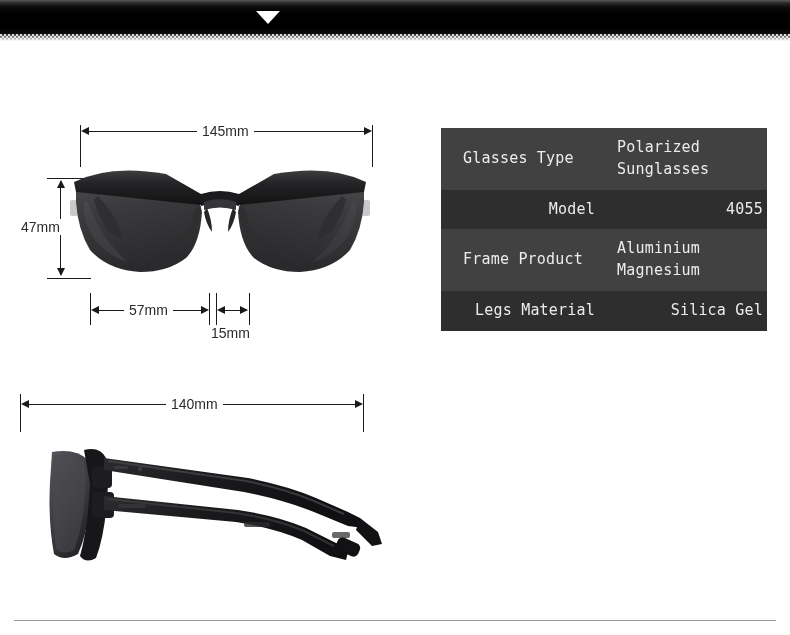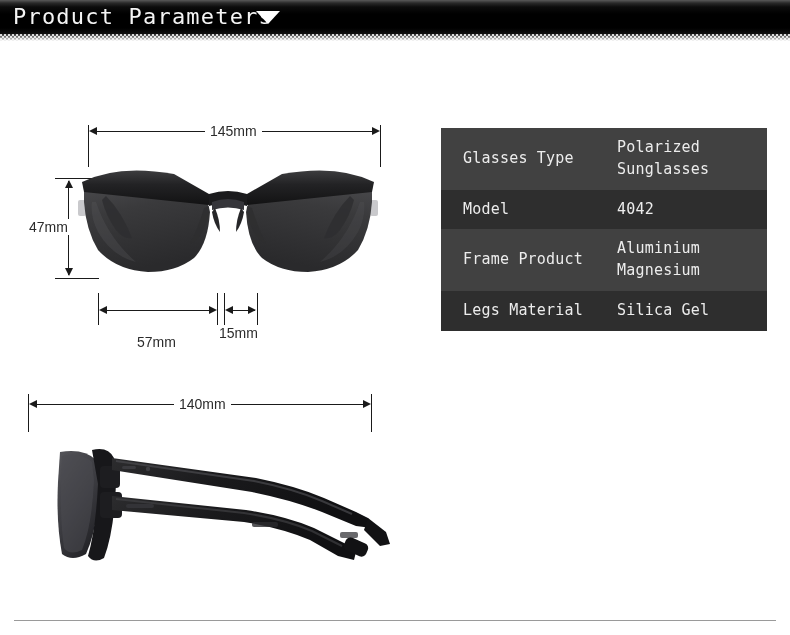--- a/index.html
+++ b/index.html
@@ -56,21 +56,21 @@
     height: 7px;
     background-image:
       linear-gradient(to bottom, rgba(255,255,255,0) 0%, rgba(255,255,255,0.55) 55%, rgba(255,255,255,1) 100%),
       repeating-conic-gradient(#2b2b2b 0% 25%, #d8d8d8 0% 50%);
     background-size: 100% 100%, 4px 4px;
   }
 
   
   .diagram-area {
     position: absolute;
-    left: 8px;
+    left: 0;
     top: 41px;
     width: 430px;
     height: 560px;
   }
 
   
   .dim-line {
     position: absolute;
     background: #1a1a1a;
   }
@@ -113,38 +113,37 @@
     color: #ececec;
     padding: 9px 4px 9px 22px;
     vertical-align: middle;
     line-height: 1.45;
     letter-spacing: 0.2px;
   }
   .spec-table td.val {
     padding-left: 18px;
   }
   .spec-table tr.odd  td { background: #414141; }
-  .spec-table tr.even td { background: #2e2e2e; }
+  .spec-table tr.even td { background: #2e2e2e; text-align: right; }
   .col-label { width: 158px; }
   .col-value { width: 168px; }
 
   .bottom-rule {
     position: absolute;
     left: 14px;
     top: 620px;
     width: 762px;
     height: 1px;
     background: #9a9a9a;
   }
 </style>
 </head>
 <body>
 
 <div class="header-bar">
-  <div class="header-title">Product Parameters</div>
   <div class="header-caret"></div>
 </div>
 <div class="header-dither"></div>
 
 <div class="diagram-area">
 
   <div>
     <div class="tick-v" style="left:80px; top:84px; height:42px;"></div>
     <div class="tick-v" style="left:372px; top:84px; height:42px;"></div>
     <div class="tick-h" style="left:83px; top:90px; width:286px;"></div>
@@ -161,21 +160,21 @@
     <div class="arrow-d" style="left:57px; top:227px;"></div>
     <div class="dim-label" style="left:16px; top:178px;">47mm</div>
   </div>
 
   <div>
     <div class="tick-v" style="left:90px; top:252px; height:32px;"></div>
     <div class="tick-v" style="left:209px; top:252px; height:32px;"></div>
     <div class="tick-h" style="left:93px; top:269px; width:113px;"></div>
     <div class="arrow-l" style="left:91px; top:265px;"></div>
     <div class="arrow-r" style="left:201px; top:265px;"></div>
-    <div class="dim-label" style="left:124px; top:261px;margin-top:32px;">57mm</div>
+    <div class="dim-label" style="left:124px; top:261px;">57mm</div>
   </div>
 
   <div>
     <div class="tick-v" style="left:216px; top:252px; height:32px;"></div>
     <div class="tick-v" style="left:249px; top:252px; height:32px;"></div>
     <div class="tick-h" style="left:219px; top:269px; width:28px;"></div>
     <div class="arrow-l" style="left:217px; top:265px;"></div>
     <div class="arrow-r" style="left:240px; top:265px;"></div>
     <div class="dim-label" style="left:206px; top:284px;">15mm</div>
   </div>
@@ -294,21 +293,21 @@
     <col class="col-label">
     <col class="col-value">
   </colgroup>
   <tbody>
     <tr class="odd">
       <td>Glasses Type</td>
       <td class="val">Polarized Sunglasses</td>
     </tr>
     <tr class="even">
       <td>Model</td>
-      <td class="val">4042</td>
+      <td class="val">4055</td>
     </tr>
     <tr class="odd">
       <td>Frame Product</td>
       <td class="val">Aluminium Magnesium</td>
     </tr>
     <tr class="even">
       <td>Legs Material</td>
       <td class="val">Silica Gel</td>
     </tr>
   </tbody>

